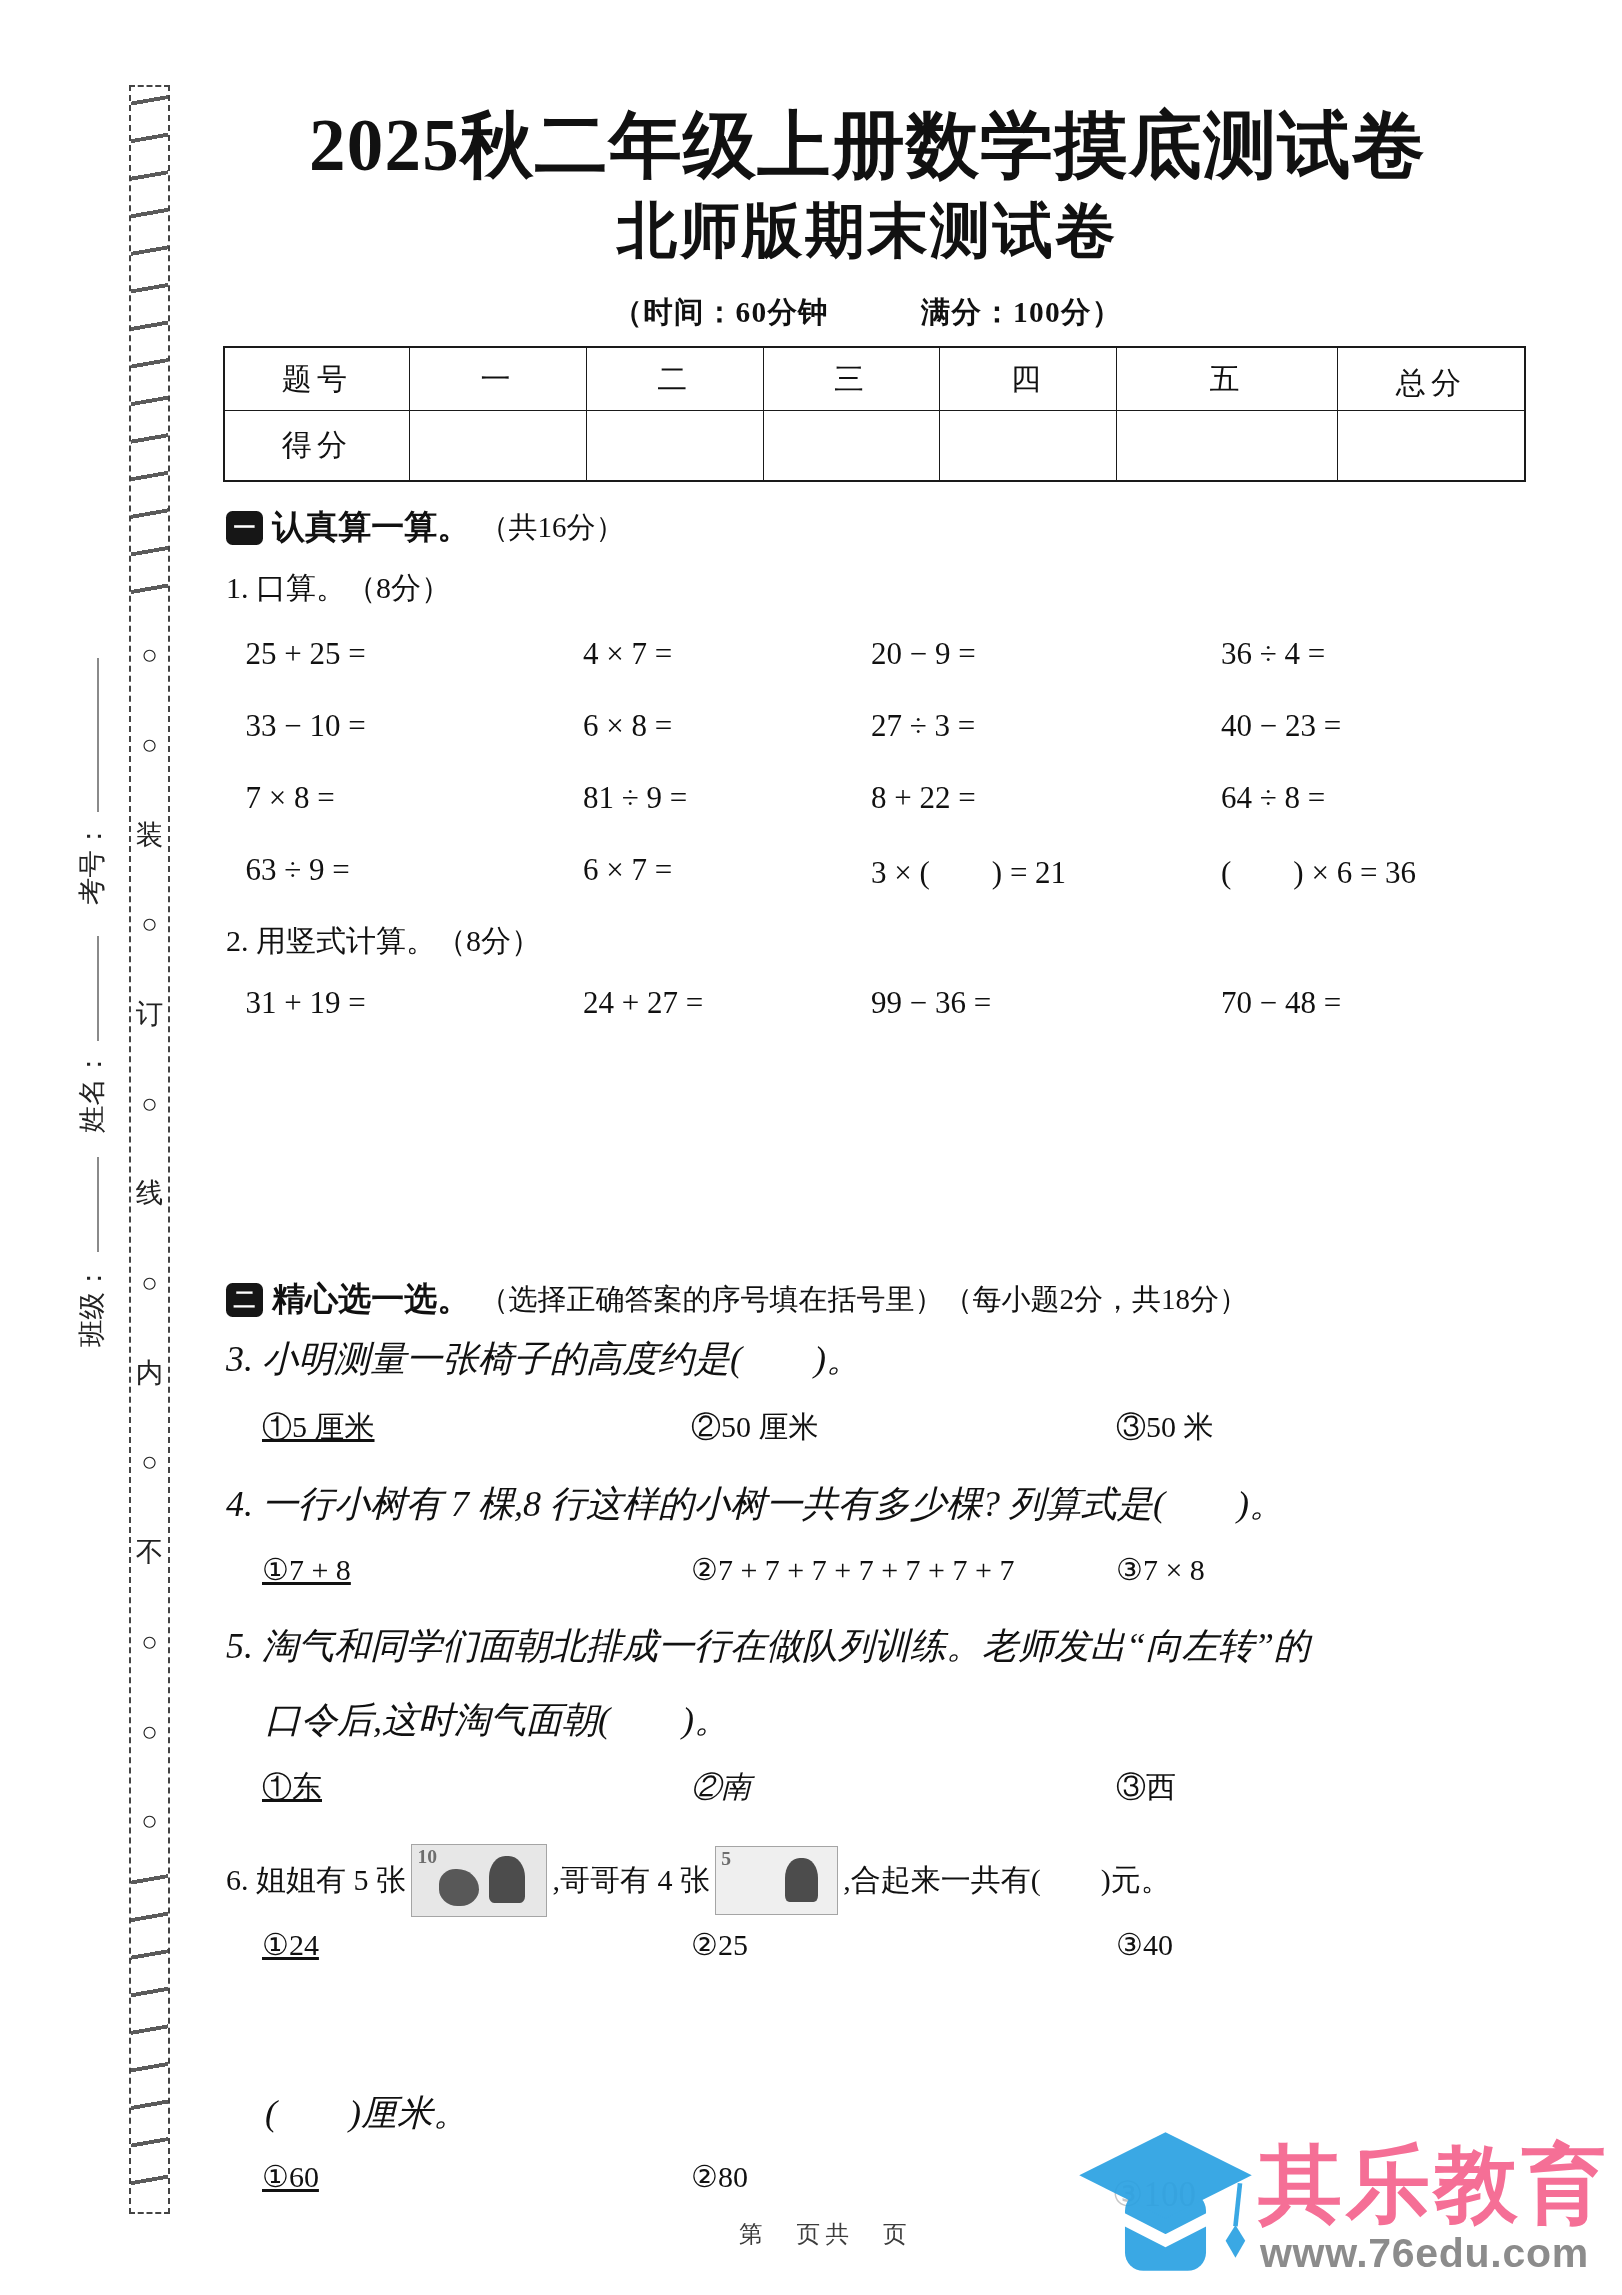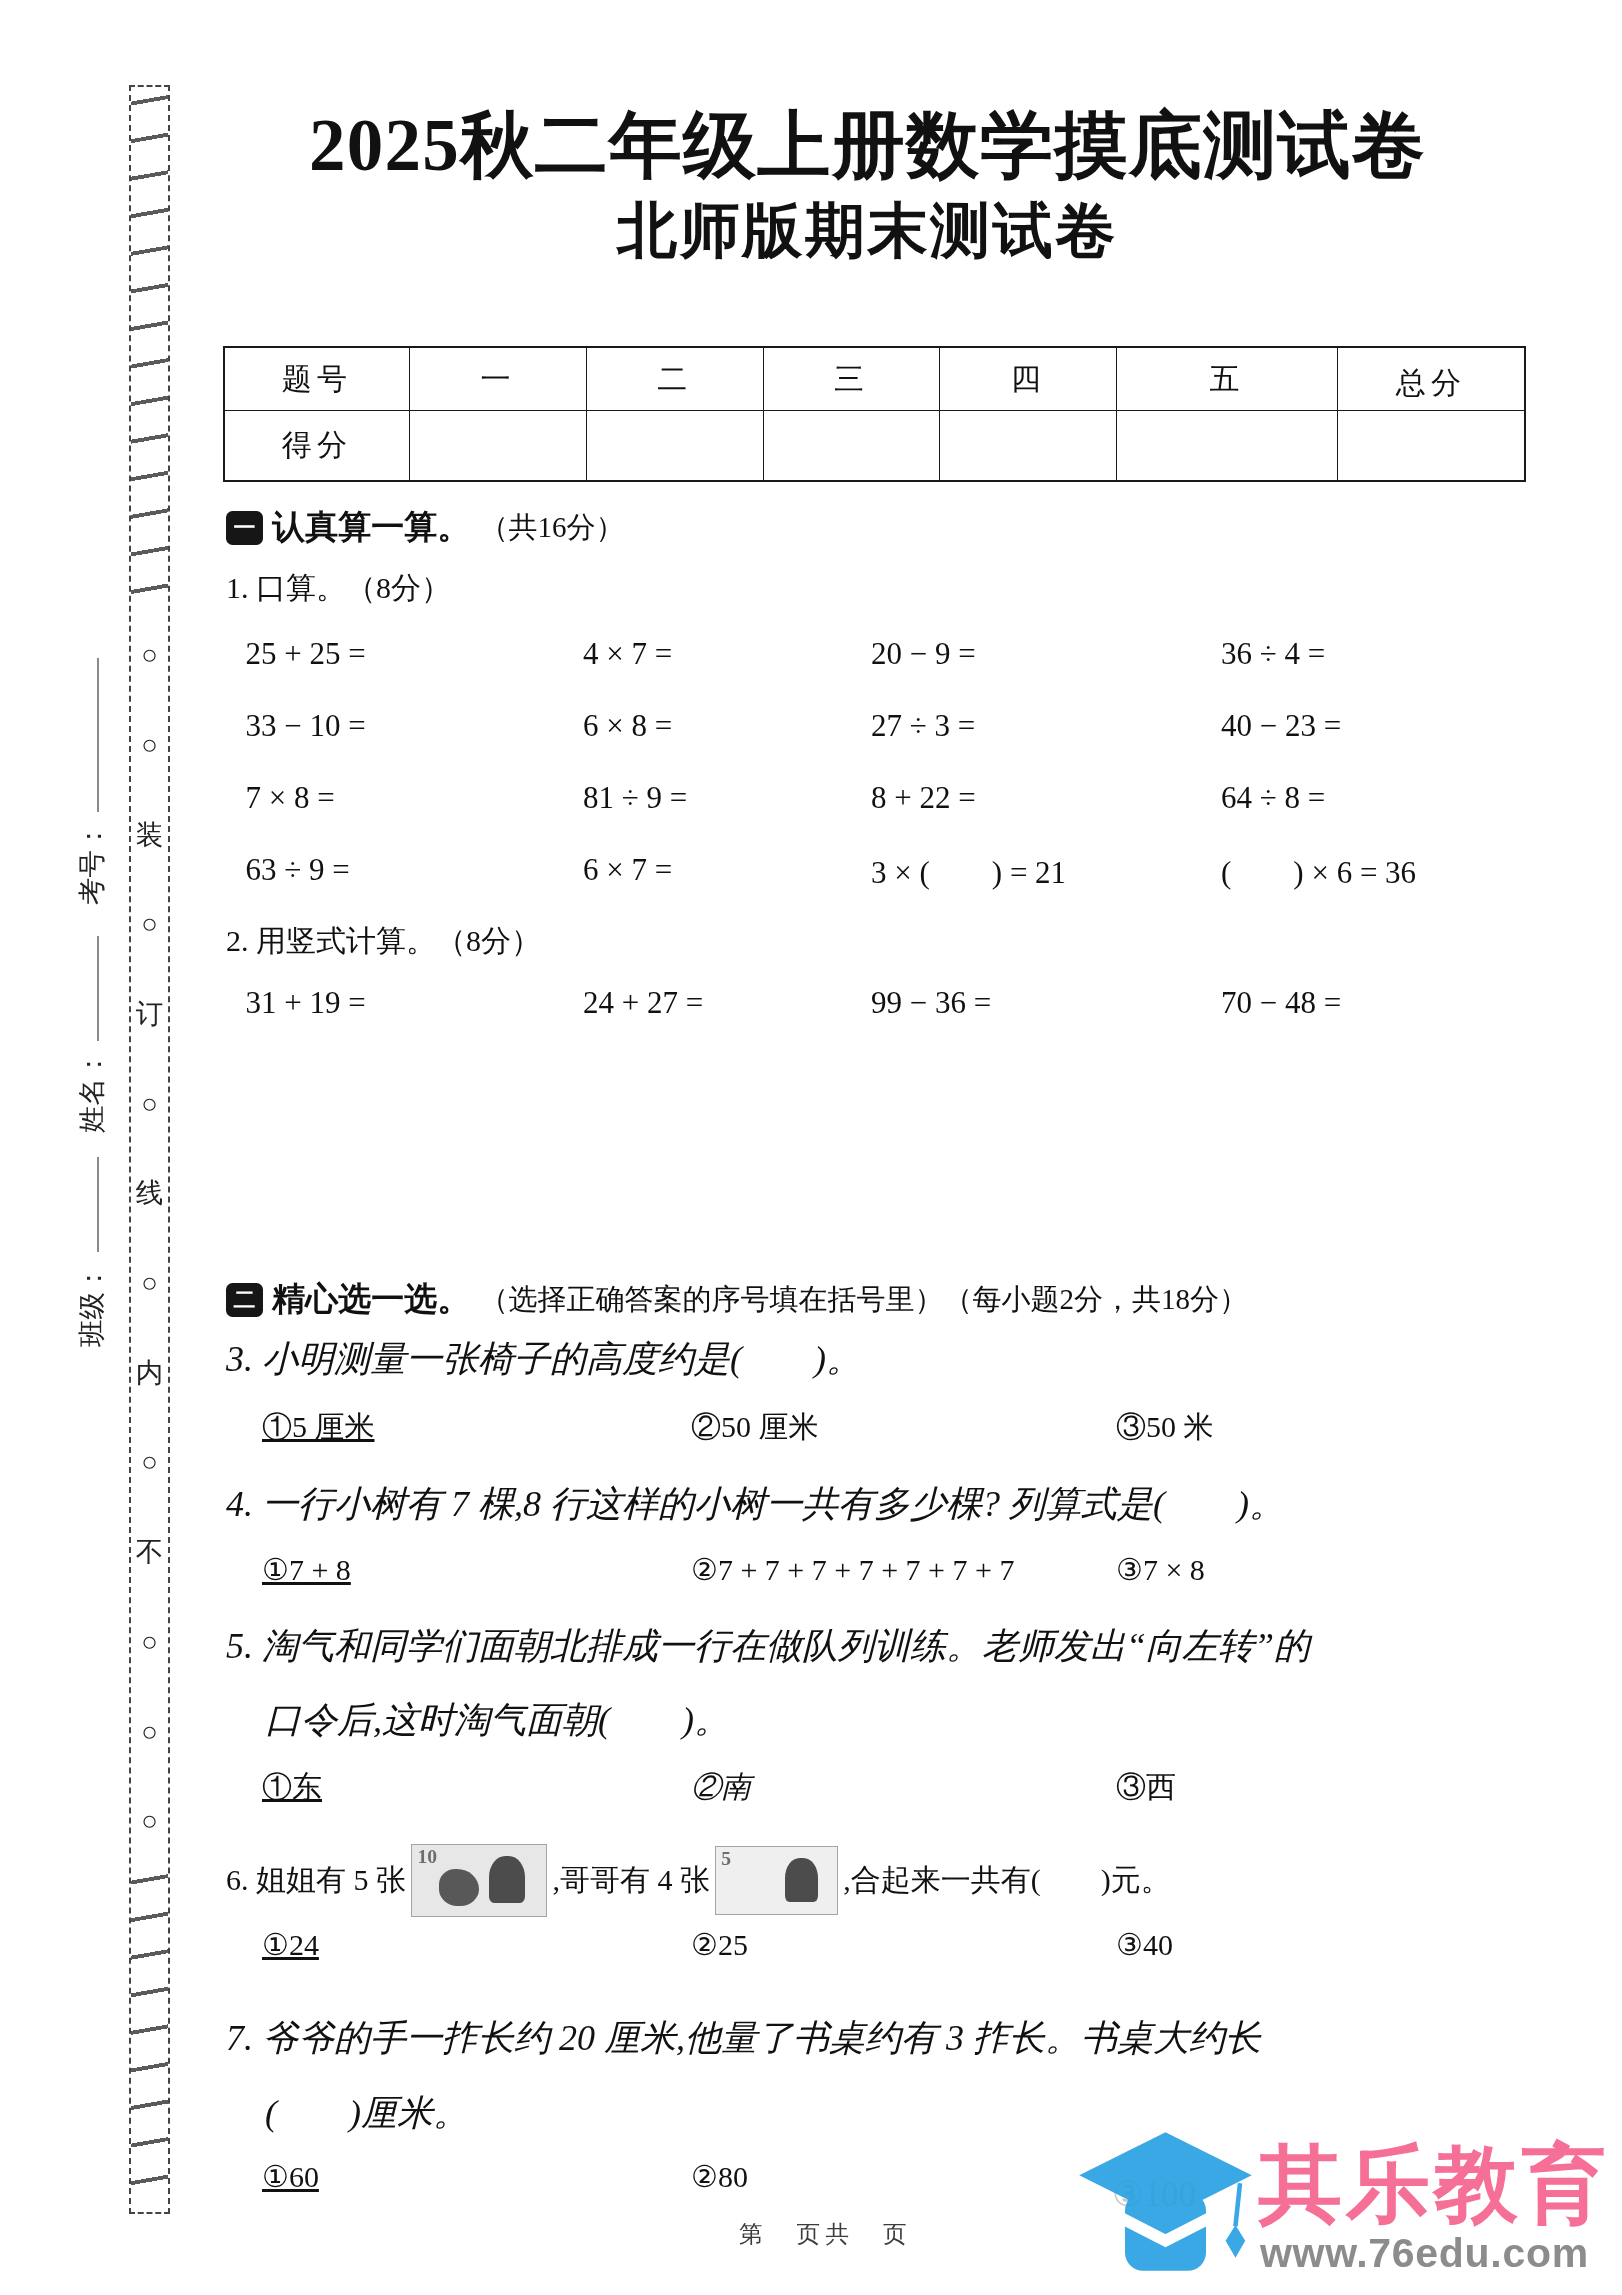--- a/index.html
+++ b/index.html
@@ -136,20 +136,21 @@
 <div class="vline" style="top:936px; height:105px;"></div>
 <div class="vlabel" style="top:1077px;">姓名：</div>
 
 <div class="vline" style="top:1157px; height:95px;"></div>
 <div class="vlabel" style="top:1291px;">班级：</div>
 
 <div class="content">
 
   <div class="title1">2025秋二年级上册数学摸底测试卷</div>
   <div class="title2">北师版期末测试卷</div>
+  <div class="info-line">（时间：60分钟　　　满分：100分）</div>
 
   <div class="score-table">
     <div class="cell">题号</div>
     <div class="cell">一</div>
     <div class="cell">二</div>
     <div class="cell">三</div>
     <div class="cell">四</div>
     <div class="cell">五</div>
     <div class="cell">总分</div>
     <div class="cell">得分</div>
@@ -226,21 +227,20 @@
     <span class="note note2">
       <span class="num">5</span>
       <span class="portrait"></span>
     </span>
     <span>,合起来一共有(　　)元。</span>
   </div>
   <div class="opt o0" style="top:1927px;">①24</div>
   <div class="opt o1" style="top:1927px;">②25</div>
   <div class="opt o2" style="top:1927px;">③40</div>
 
-  <div class="q-text" style="top:2014px;">7. 爷爷的手一拃长约 20 厘米,他量了书桌约有 3 拃长。书桌大约长</div>
   <div class="q-text indent" style="top:2089px;">(　　)厘米。</div>
   <div class="opt o0" style="top:2159px;">①60</div>
   <div class="opt o1" style="top:2159px;">②80</div>
 </div>
 
 <div class="page-footer">第　页共　页</div>
 
 <div class="logo-ghost ghost">③100</div>
 
 <div class="logo-cap">

